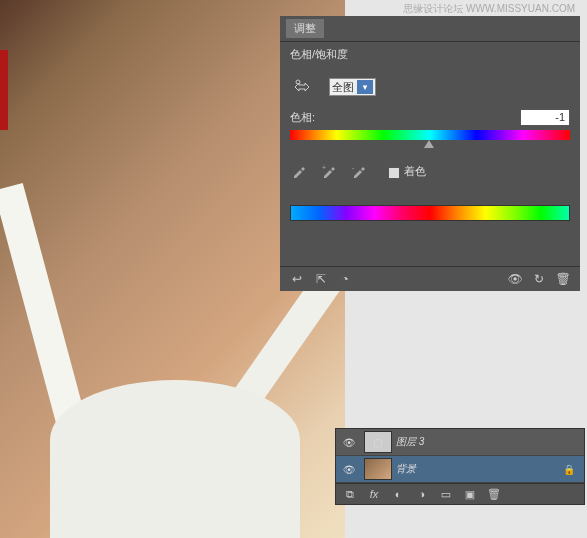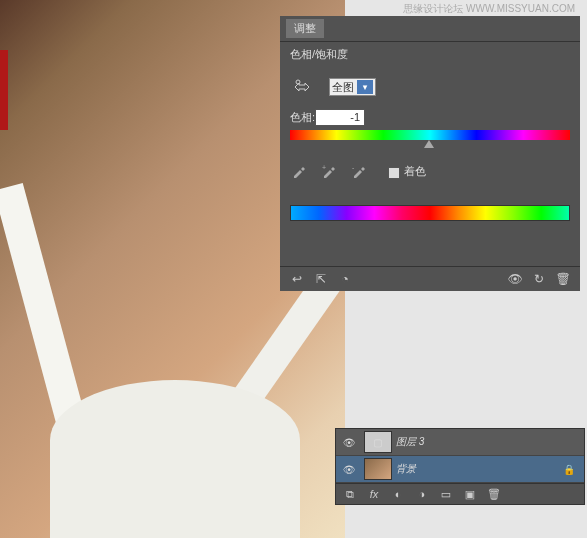--- a/index.html
+++ b/index.html
@@ -22,21 +22,21 @@
     .adj-label { font-size: 11px; color: #ddd; }
     
     .preset-select { background: #fff; color: #333; border: 1px solid #888; padding: 1px 4px; font-size: 11px; width: 150px; height: 18px; }
     
     .scope-row { padding: 10px 10px 8px; display: flex; align-items: center; gap: 15px; }
     .hand-icon { width: 24px; height: 20px; display: flex; align-items: center; justify-content: center; }
     .scope-select { background: #eee; color: #333; font-size: 11px; padding: 1px 2px; border: 1px solid #888; display: inline-flex; align-items: center; height: 18px; }
     .scope-arrow { background: #4a7ab8; color: #fff; width: 16px; height: 14px; display: inline-flex; align-items: center; justify-content: center; margin-left: 3px; font-size: 9px; }
     
     .slider-section { padding: 4px 10px 8px; }
-    .slider-label-row { display: flex; align-items: center; margin-bottom: 4px; }
+    .slider-label-row { display: flex; justify-content: space-between; align-items: center; margin-bottom: 4px; }
     .slider-label { color: #ddd; font-size: 11px; }
     .slider-value { background: #fff; color: #333; border: 1px solid #555; width: 50px; height: 17px; text-align: right; padding: 0 4px; font-size: 11px; line-height: 15px; }
     
     .slider-track { height: 12px; position: relative; margin-bottom: 2px; }
     .slider-hue { background: linear-gradient(to right, #ff0000 0%, #ffff00 16.6%, #00ff00 33.3%, #00ffff 50%, #0000ff 66.6%, #ff00ff 83.3%, #ff0000 100%); height: 10px; }
     .slider-sat { background: linear-gradient(to right, #888 0%, #a04040 50%, #c02020 100%); height: 10px; }
     .slider-light { background: linear-gradient(to right, #000 0%, #888 50%, #fff 100%); height: 10px; }
     .slider-thumb { position: absolute; width: 0; height: 0; border-left: 5px solid transparent; border-right: 5px solid transparent; border-bottom: 8px solid #aaa; top: 10px; transform: translateX(-5px); }
     
     .eyedropper-row { padding: 10px 10px; display: flex; align-items: center; gap: 12px; }

